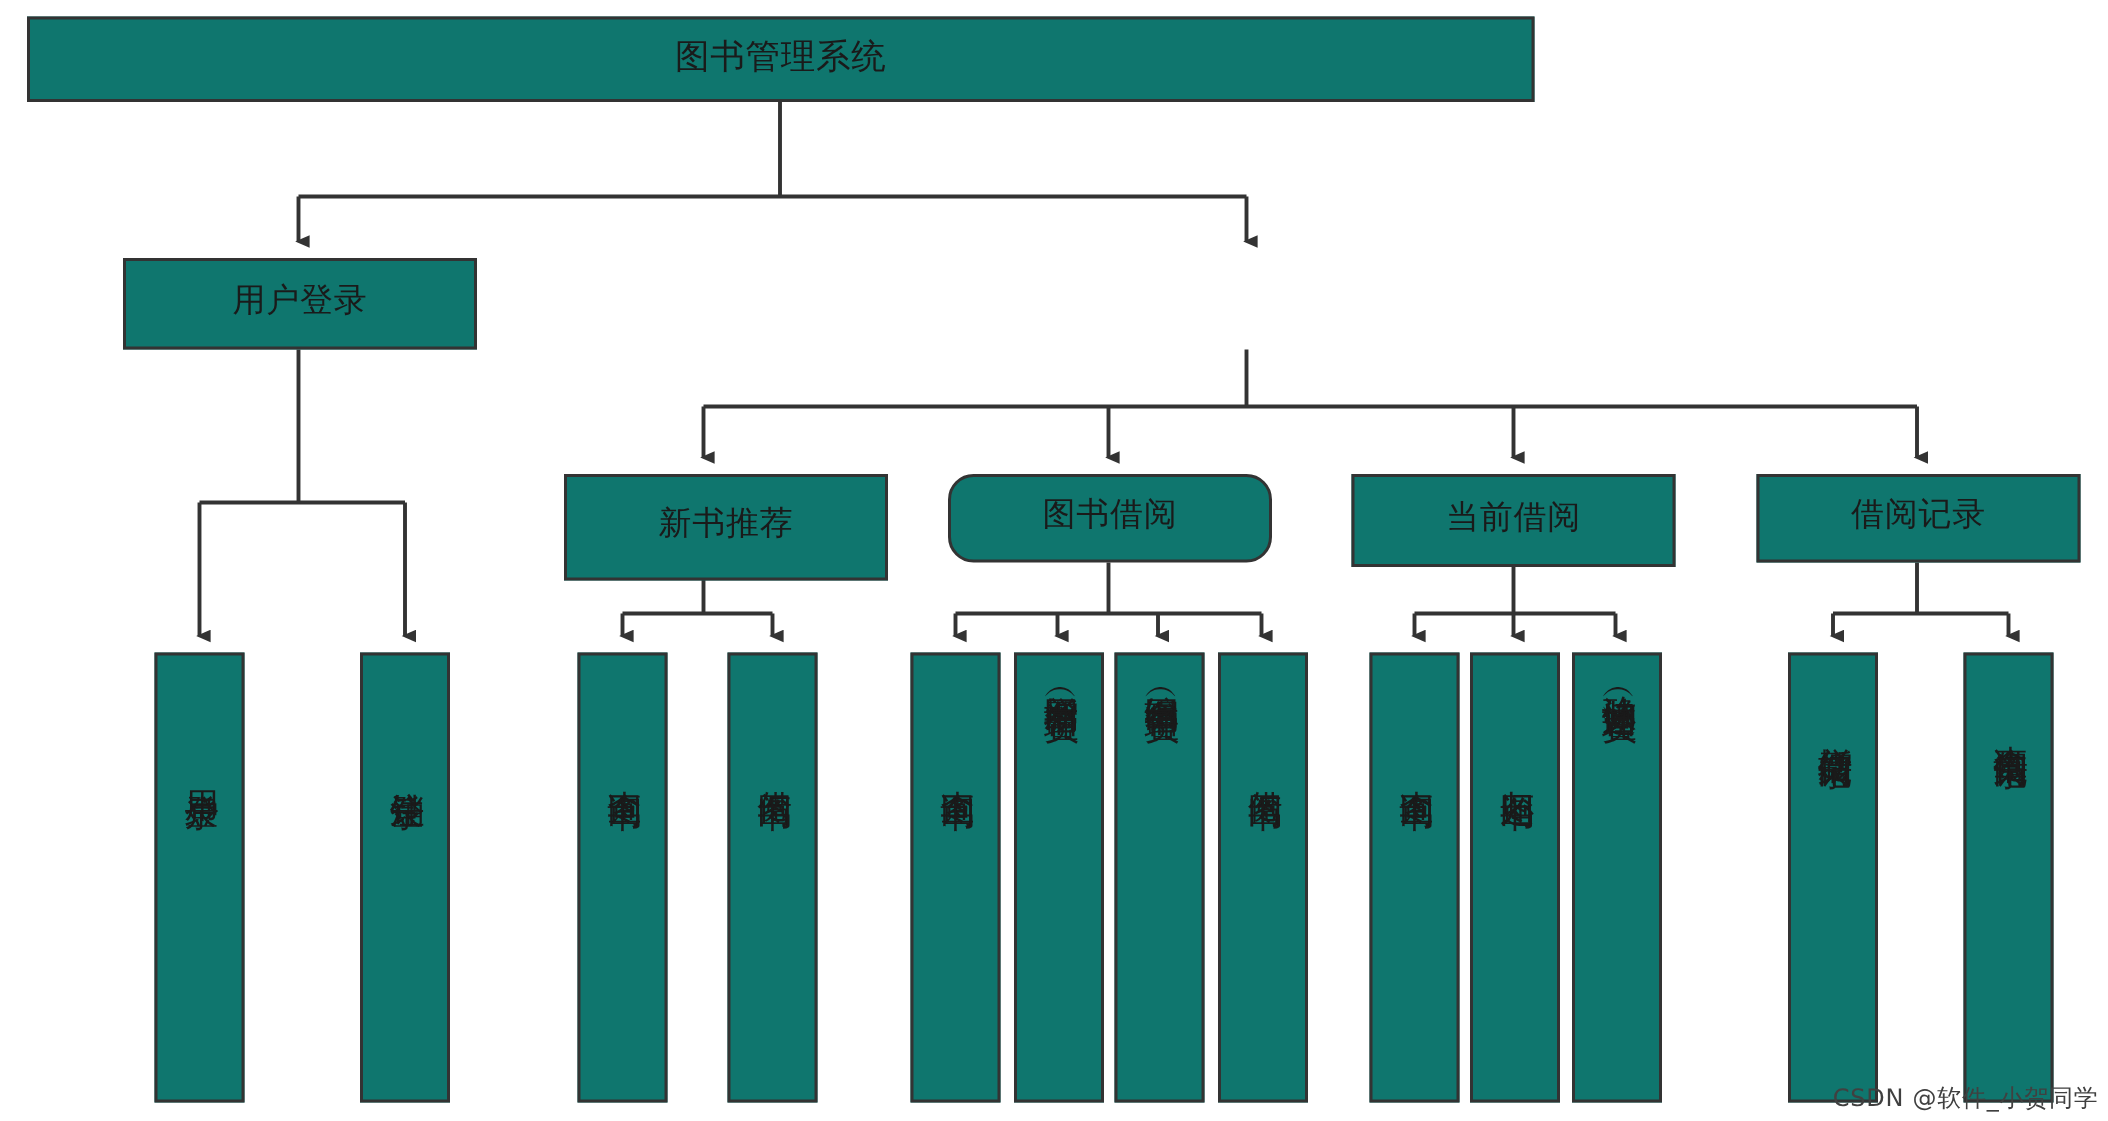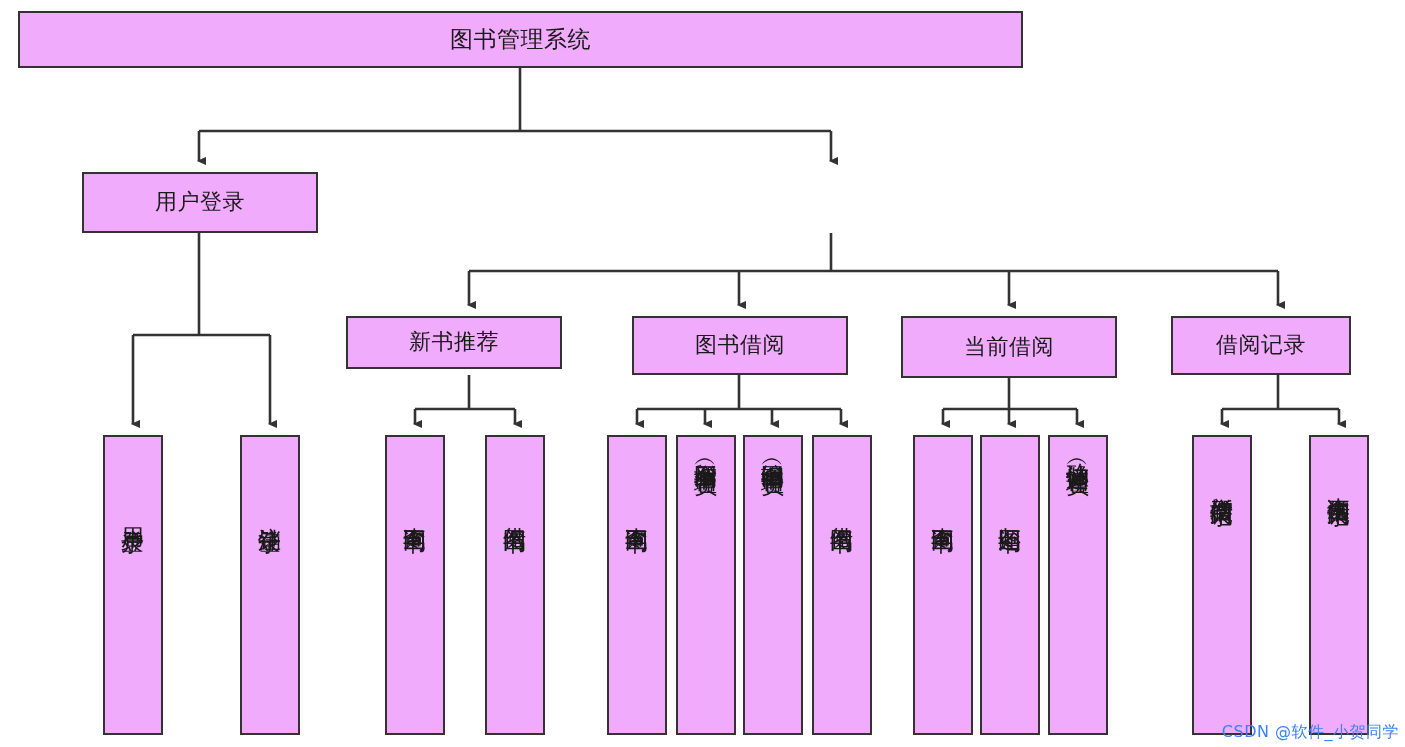--- a/index.html
+++ b/index.html
@@ -22,27 +22,28 @@
     position: absolute;
     left: 0;
     top: 0;
     width: 1405px;
     height: 747px;
     pointer-events: none;
   }
   .node {
     position: absolute;
     box-sizing: border-box;
-    background: #f0abfc;
+    background: #0f766e;
     border: 2.5px solid #333333;
     display: flex;
     align-items: center;
     justify-content: center;
     color: #1a1a1a;
     z-index: 2;
+    font-family: Liberation Mono, monospace;
   }
   .node .label {
     display: block;
     text-align: center;
     line-height: 1.12;
     white-space: pre;
   }
   .node.horiz .label {
     font-size: 22px;
     letter-spacing: 0.5px;
@@ -62,21 +63,21 @@
     font-size: 23px;
     line-height: 1.05;
     letter-spacing: 1.5px;
     text-align: left;
   }
   .watermark {
     position: absolute;
     right: 6px;
     bottom: 4px;
     font-size: 16px;
-    color: #3b82f6;
+    color: #404040;
     letter-spacing: 0.5px;
     z-index: 5;
     white-space: nowrap;
   }
 </style>
 </head>
 <body>
 
 <div id="canvas">
 
@@ -132,33 +133,33 @@
 
   <div class="node root horiz" style="left:18px; top:11px; width:1005px; height:57px;">
     <span class="label">图书管理系统</span>
   </div>
 
   <div class="node horiz" style="left:82px; top:172px; width:236px; height:61px;">
     <span class="label">用户登录</span>
   </div>
 
 
-  <div class="node horiz" style="left:346px; top:316px; width:216px; height:53px;">
+  <div class="node horiz" style="left:376px; top:316px; width:216px; height:71px;">
     <span class="label">新书推荐</span>
   </div>
 
-  <div class="node horiz" style="left:632px; top:316px; width:216px; height:59px;">
+  <div class="node horiz" style="left:632px; top:316px; width:216px; height:59px;border-radius:17px;">
     <span class="label">图书借阅</span>
   </div>
 
   <div class="node horiz" style="left:901px; top:316px; width:216px; height:62px;">
     <span class="label">当前借阅</span>
   </div>
 
-  <div class="node horiz" style="left:1171px; top:316px; width:180px; height:59px;">
+  <div class="node horiz" style="left:1171px; top:316px; width:216px; height:59px;">
     <span class="label">借阅记录</span>
   </div>
 
   <div class="node vert" style="left:103px; top:435px; width:60px; height:300px; padding-top:72px;">
     <span class="label">用户登录</span>
   </div>
 
   <div class="node vert" style="left:240px; top:435px; width:60px; height:300px; padding-top:72px;">
     <span class="label">注销登录</span>
   </div>

